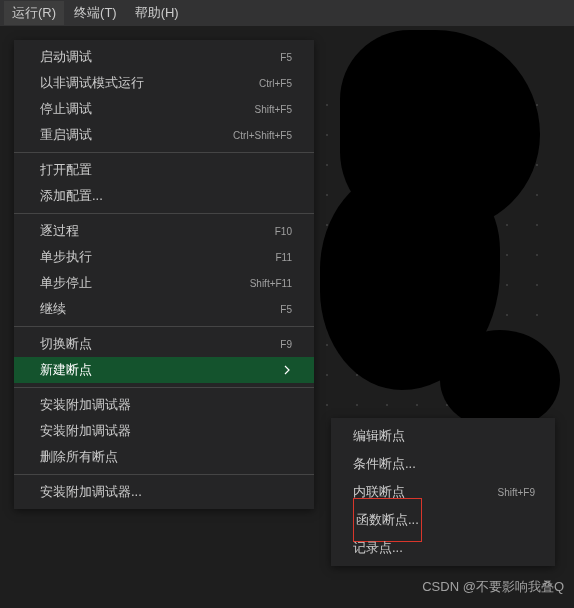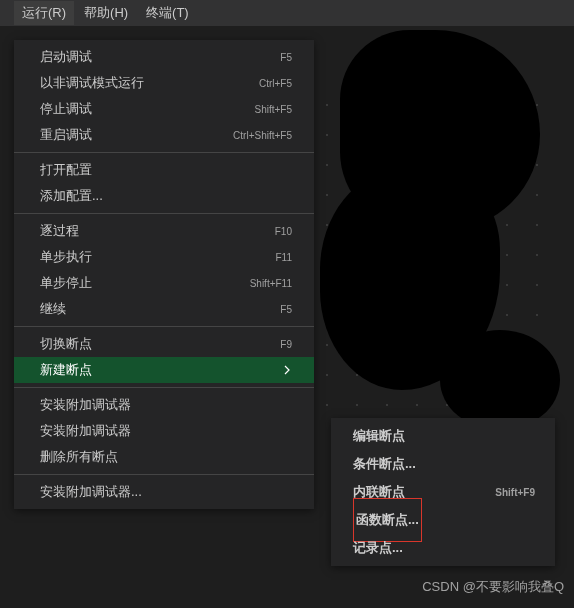--- a/index.html
+++ b/index.html
@@ -10,21 +10,21 @@
     font-family: "Microsoft YaHei", "Segoe UI", sans-serif;
     font-size: 13px;
     color: #cccccc;
     overflow: hidden;
     position: relative;
   }
   .menubar {
     display: flex;
     align-items: center;
     height: 26px;
-    padding: 0 14px;
+    padding: 0 4px;
     background: #323233;
     gap: 2px;
   }
   .menubar-item {
     padding: 3px 8px;
     color: #cccccc;
     cursor: default;
   }
   .menubar-item.active {
     background: #3d3d3d;
@@ -72,21 +72,21 @@
   .submenu {
     position: absolute;
     top: 418px;
     left: 331px;
     width: 224px;
     background: #252526;
     box-shadow: 0 2px 8px rgba(0,0,0,0.5);
     padding: 4px 0;
     z-index: 20;
   }
-  .submenu .menu-item { padding: 0 20px 0 22px; height: 28px; font-weight: bold;}
+  .submenu .menu-item { padding: 0 20px 0 22px; height: 28px;}
   .highlight-box {
     border: 1.5px solid #d9362b;
     padding: 12px 2px;
     display: inline-block;
   }
   .bg-deco {
     position: absolute;
     top: 30px;
     left: 320px;
     width: 250px;
@@ -125,22 +125,22 @@
 <div class="dots"></div>
 
 <div class="bg-deco">
   <div class="blob" style="width:200px;height:200px;top:0;left:20px;border-radius:40% 60% 55% 45%;"></div>
   <div class="blob" style="width:180px;height:220px;top:140px;left:0;border-radius:50% 40% 60% 50%;"></div>
   <div class="blob" style="width:120px;height:100px;top:300px;left:120px;border-radius:50%;"></div>
 </div>
 
 <div class="menubar">
   <div class="menubar-item active">运行(R)</div>
+  <div class="menubar-item">终端(T)</div>
   <div class="menubar-item">帮助(H)</div>
-  <div class="menubar-item">终端(T)</div>
 </div>
 
 <div class="dropdown">
   <div class="menu-item">
     <span class="label">启动调试</span>
     <span class="shortcut">F5</span>
   </div>
   <div class="menu-item">
     <span class="label">以非调试模式运行</span>
     <span class="shortcut">Ctrl+F5</span>

